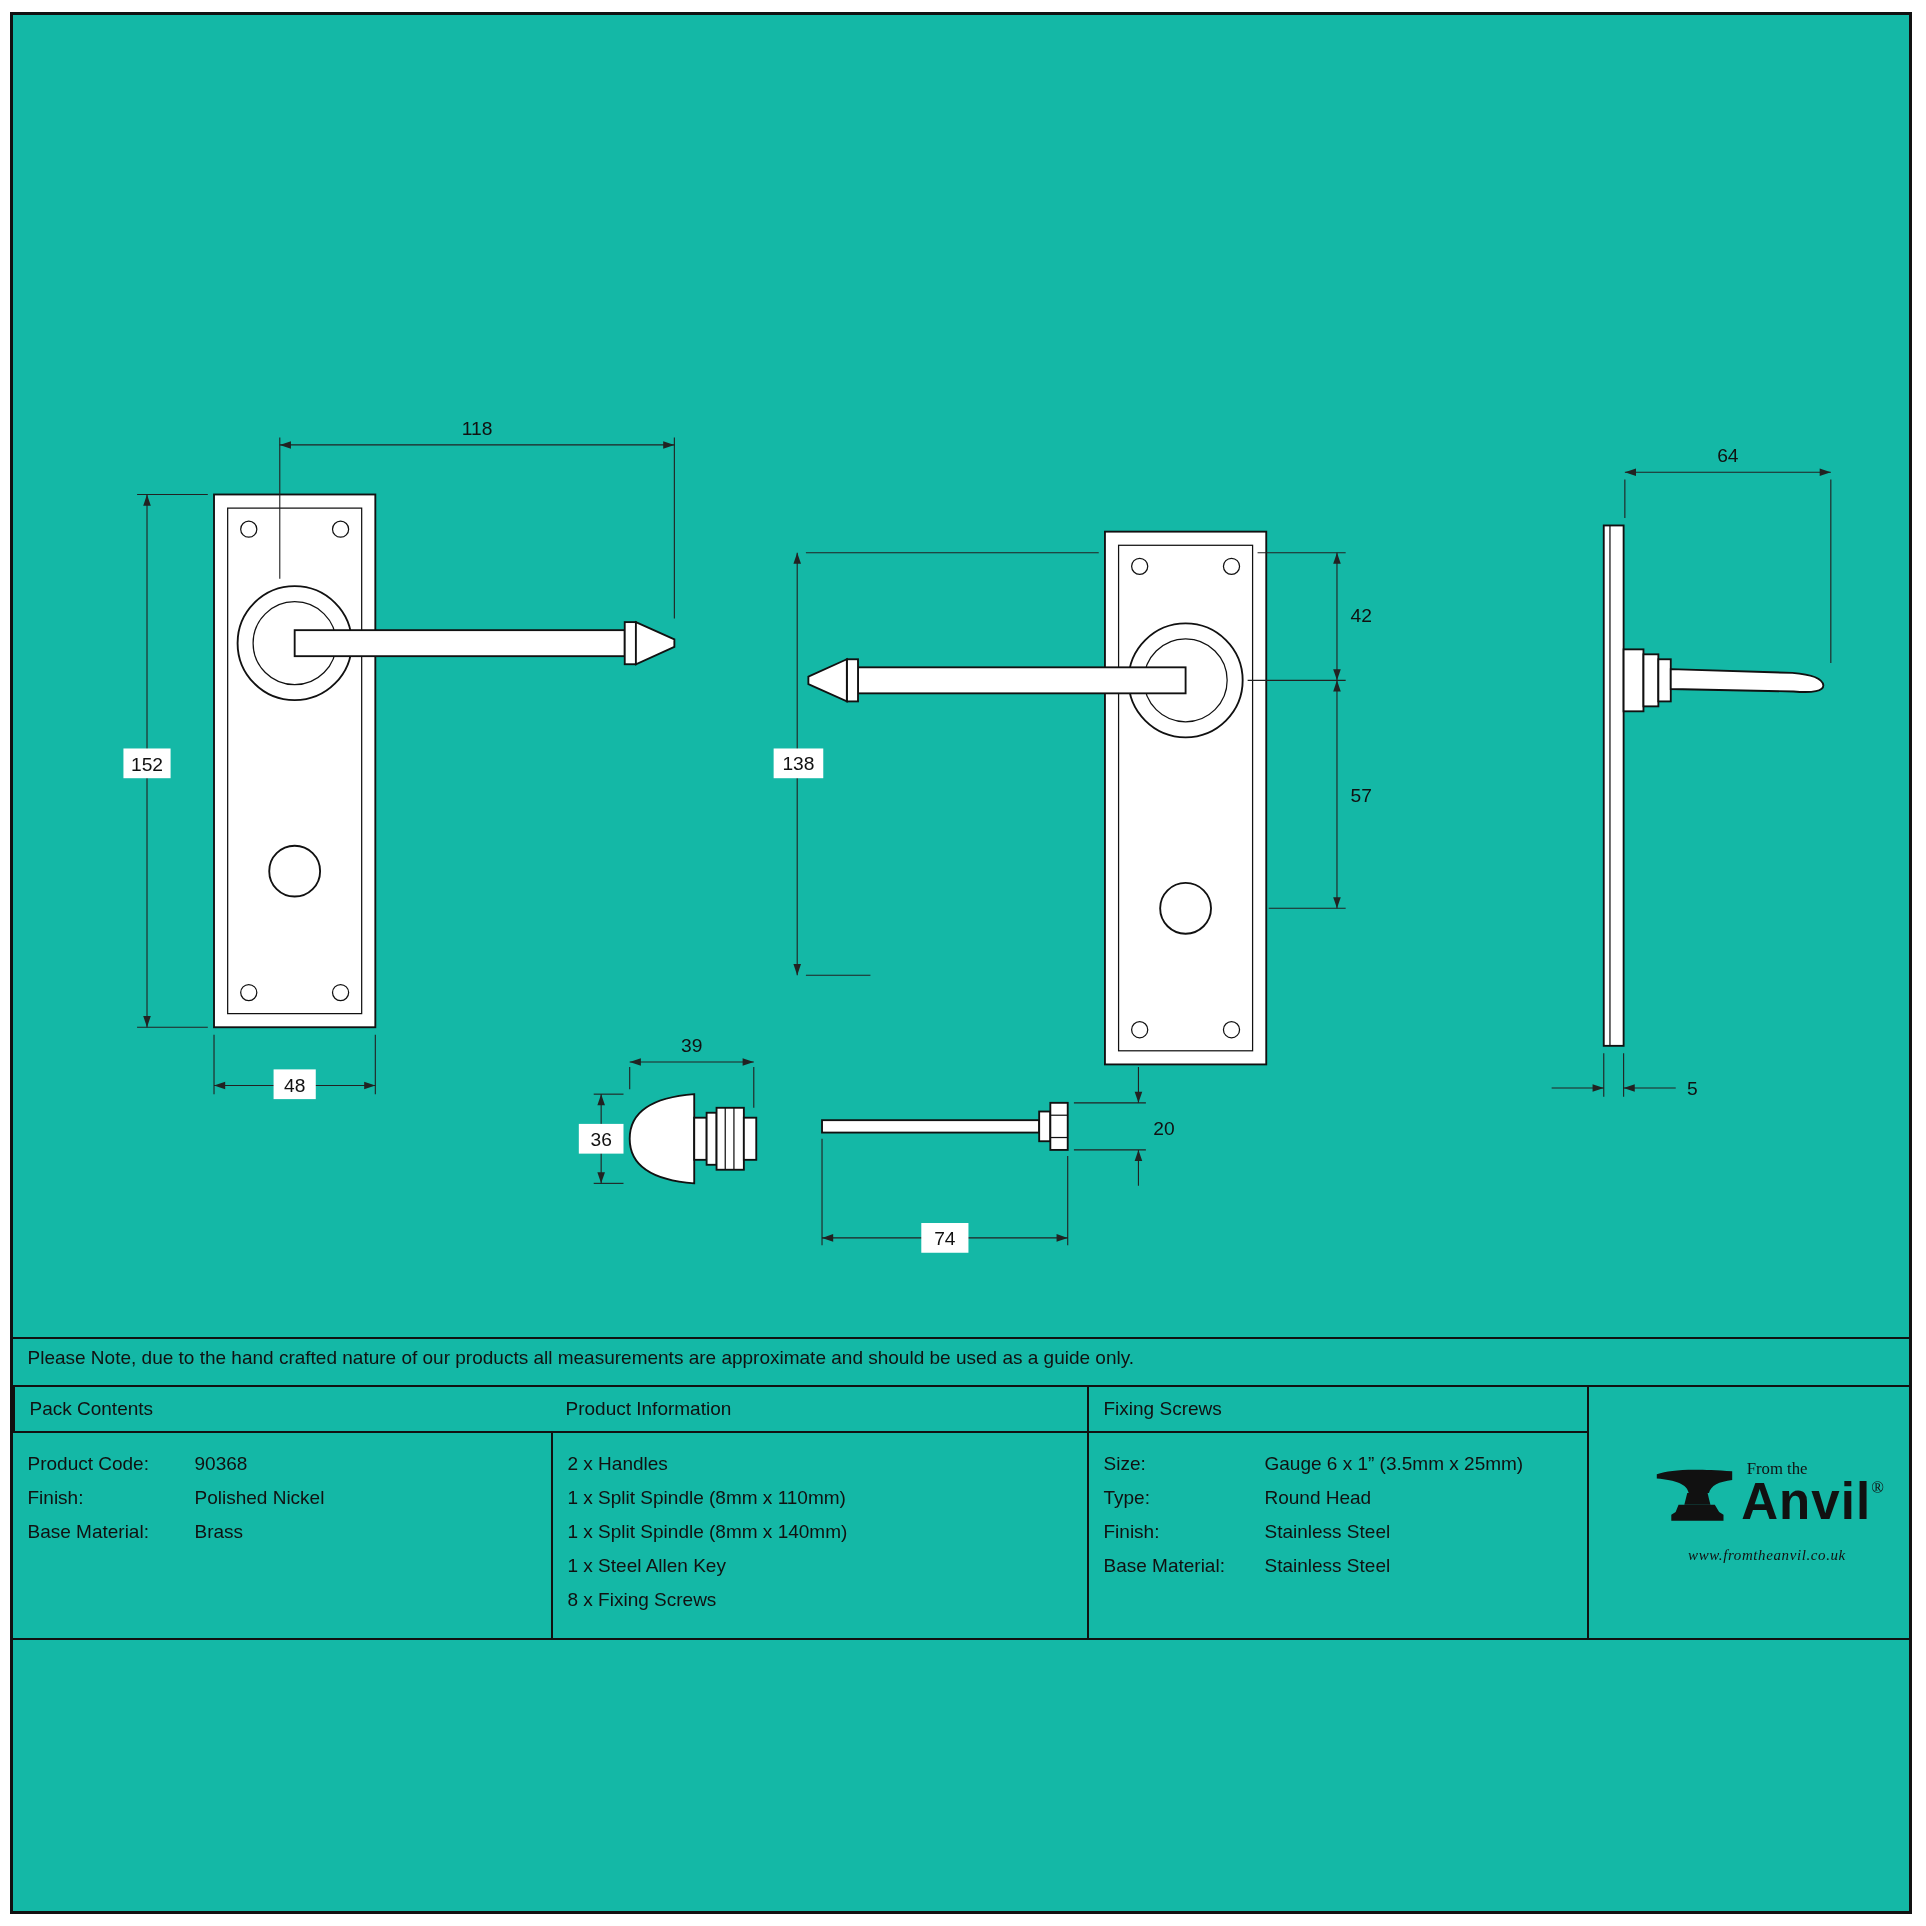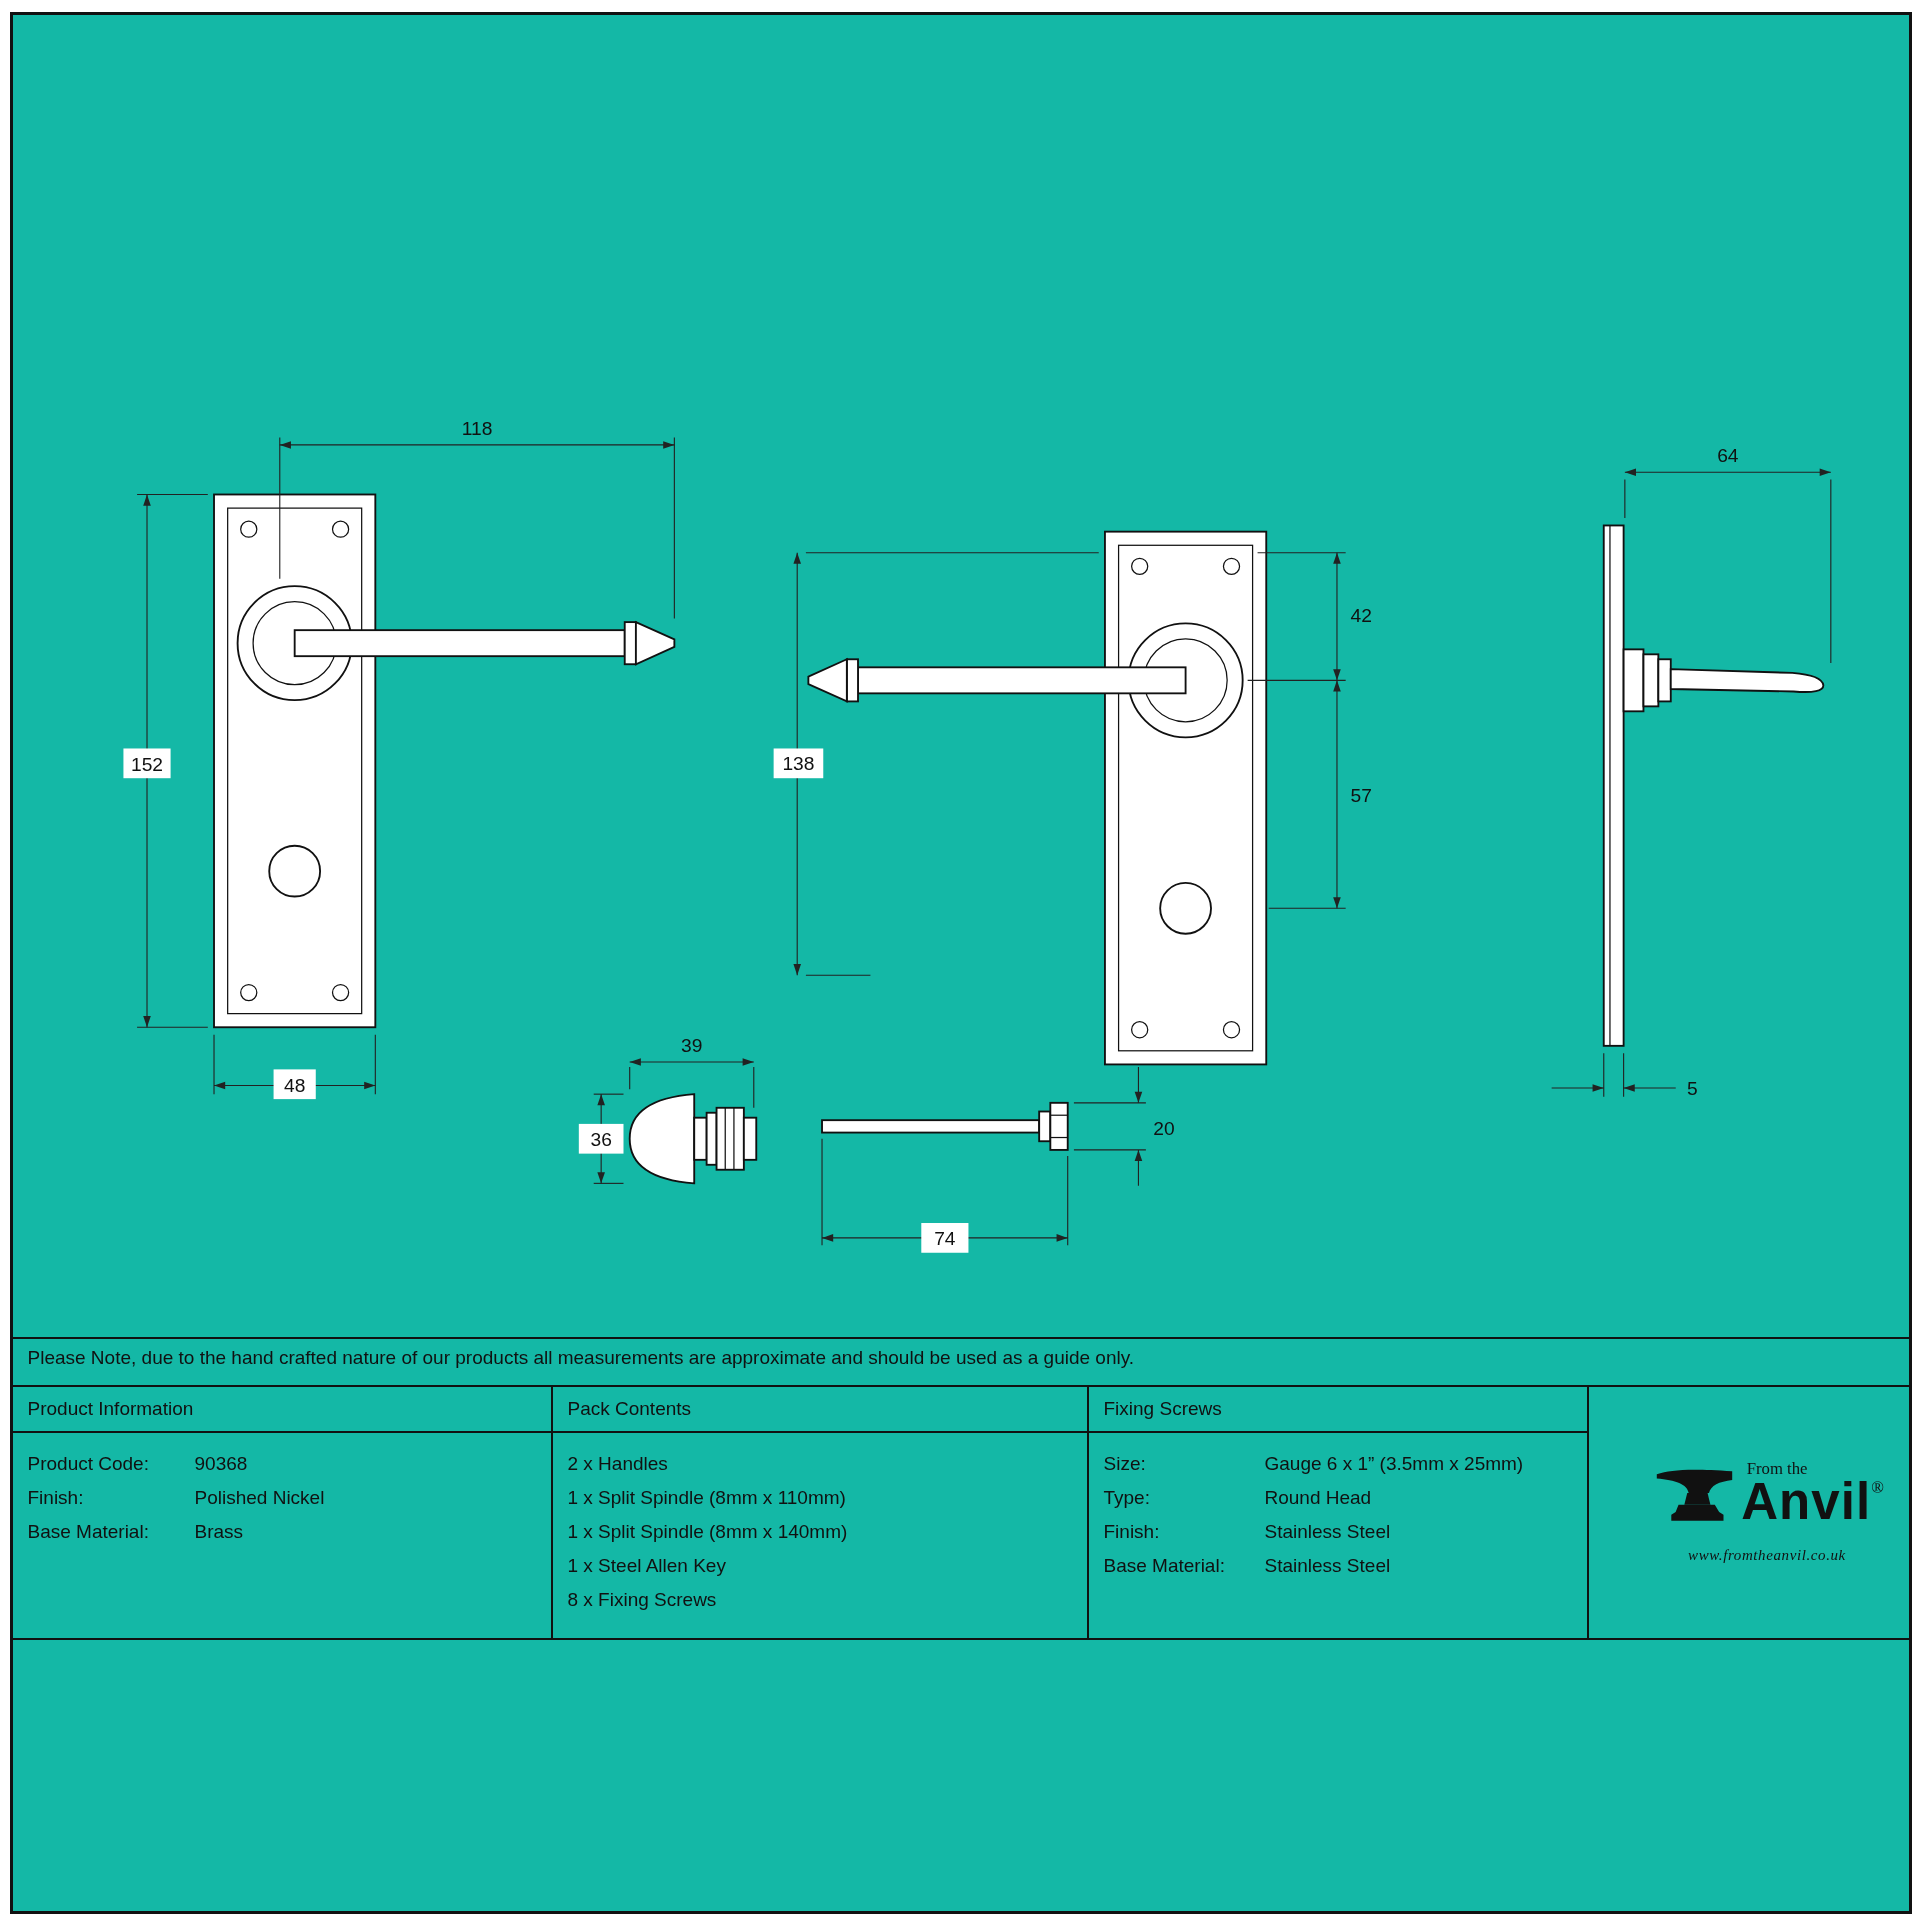--- a/index.html
+++ b/index.html
@@ -197,22 +197,22 @@
         <text class="start" x="932" y="917">20</text>
       </g>
     </svg>
   </div>
 
   <div class="note-row">
     <span>Please Note, due to the hand crafted nature of our products all measurements are approximate and should be used as a guide only.</span>
   </div>
 
   <div class="spec-table">
+    <div class="cell hdr bl">Pack Contents</div>
     <div class="cell hdr">Product Information</div>
-    <div class="cell hdr bl">Pack Contents</div>
     <div class="cell hdr bl">Fixing Screws</div>
 
     <div class="cell logo-cell bl">
       <div class="logo-inner">
         <div class="logo-row">
           <span class="anvil-icon">
             <svg viewBox="0 0 120 80">
               <path fill="#111" d="M8,10 C28,4 52,2 112,6 L112,18 C94,20 82,26 80,36 L52,36 C50,24 34,18 8,16 Z"></path>
               <path fill="#111" d="M50,36 L78,36 L82,52 L46,52 Z"></path>
               <path fill="#111" d="M38,52 L88,52 L94,62 L100,66 L100,74 L28,74 L28,66 L34,62 Z"></path>

